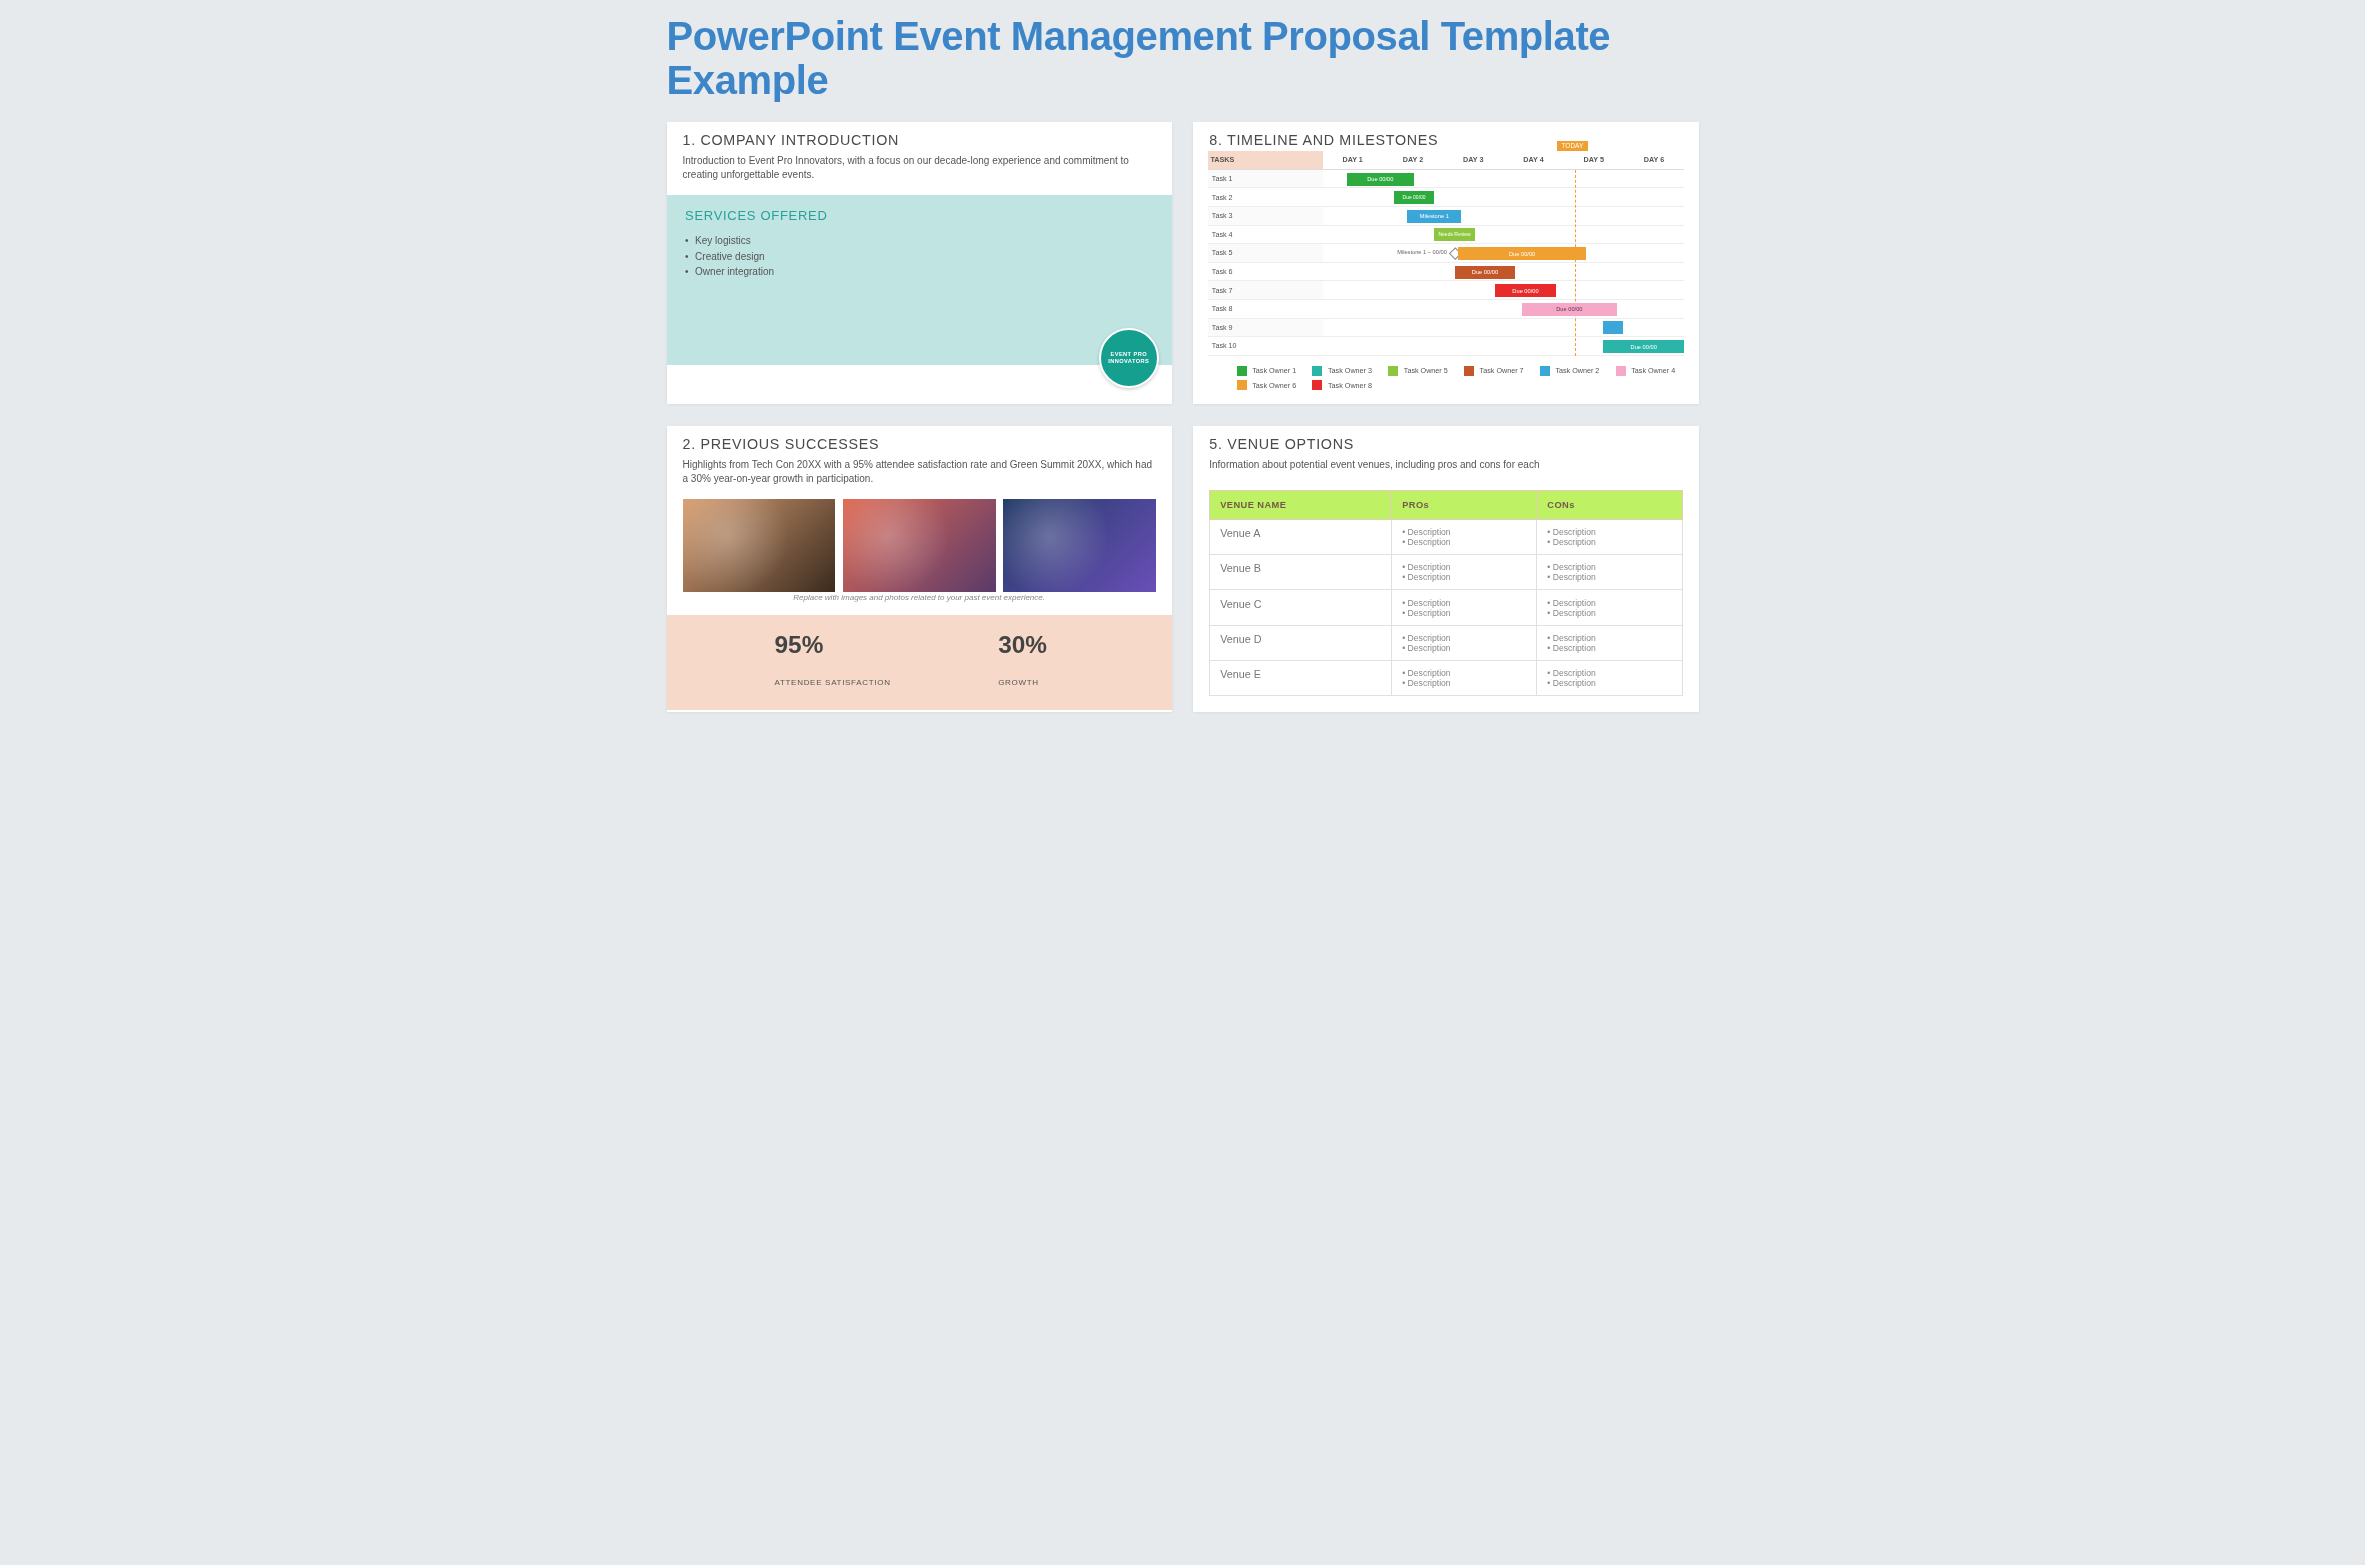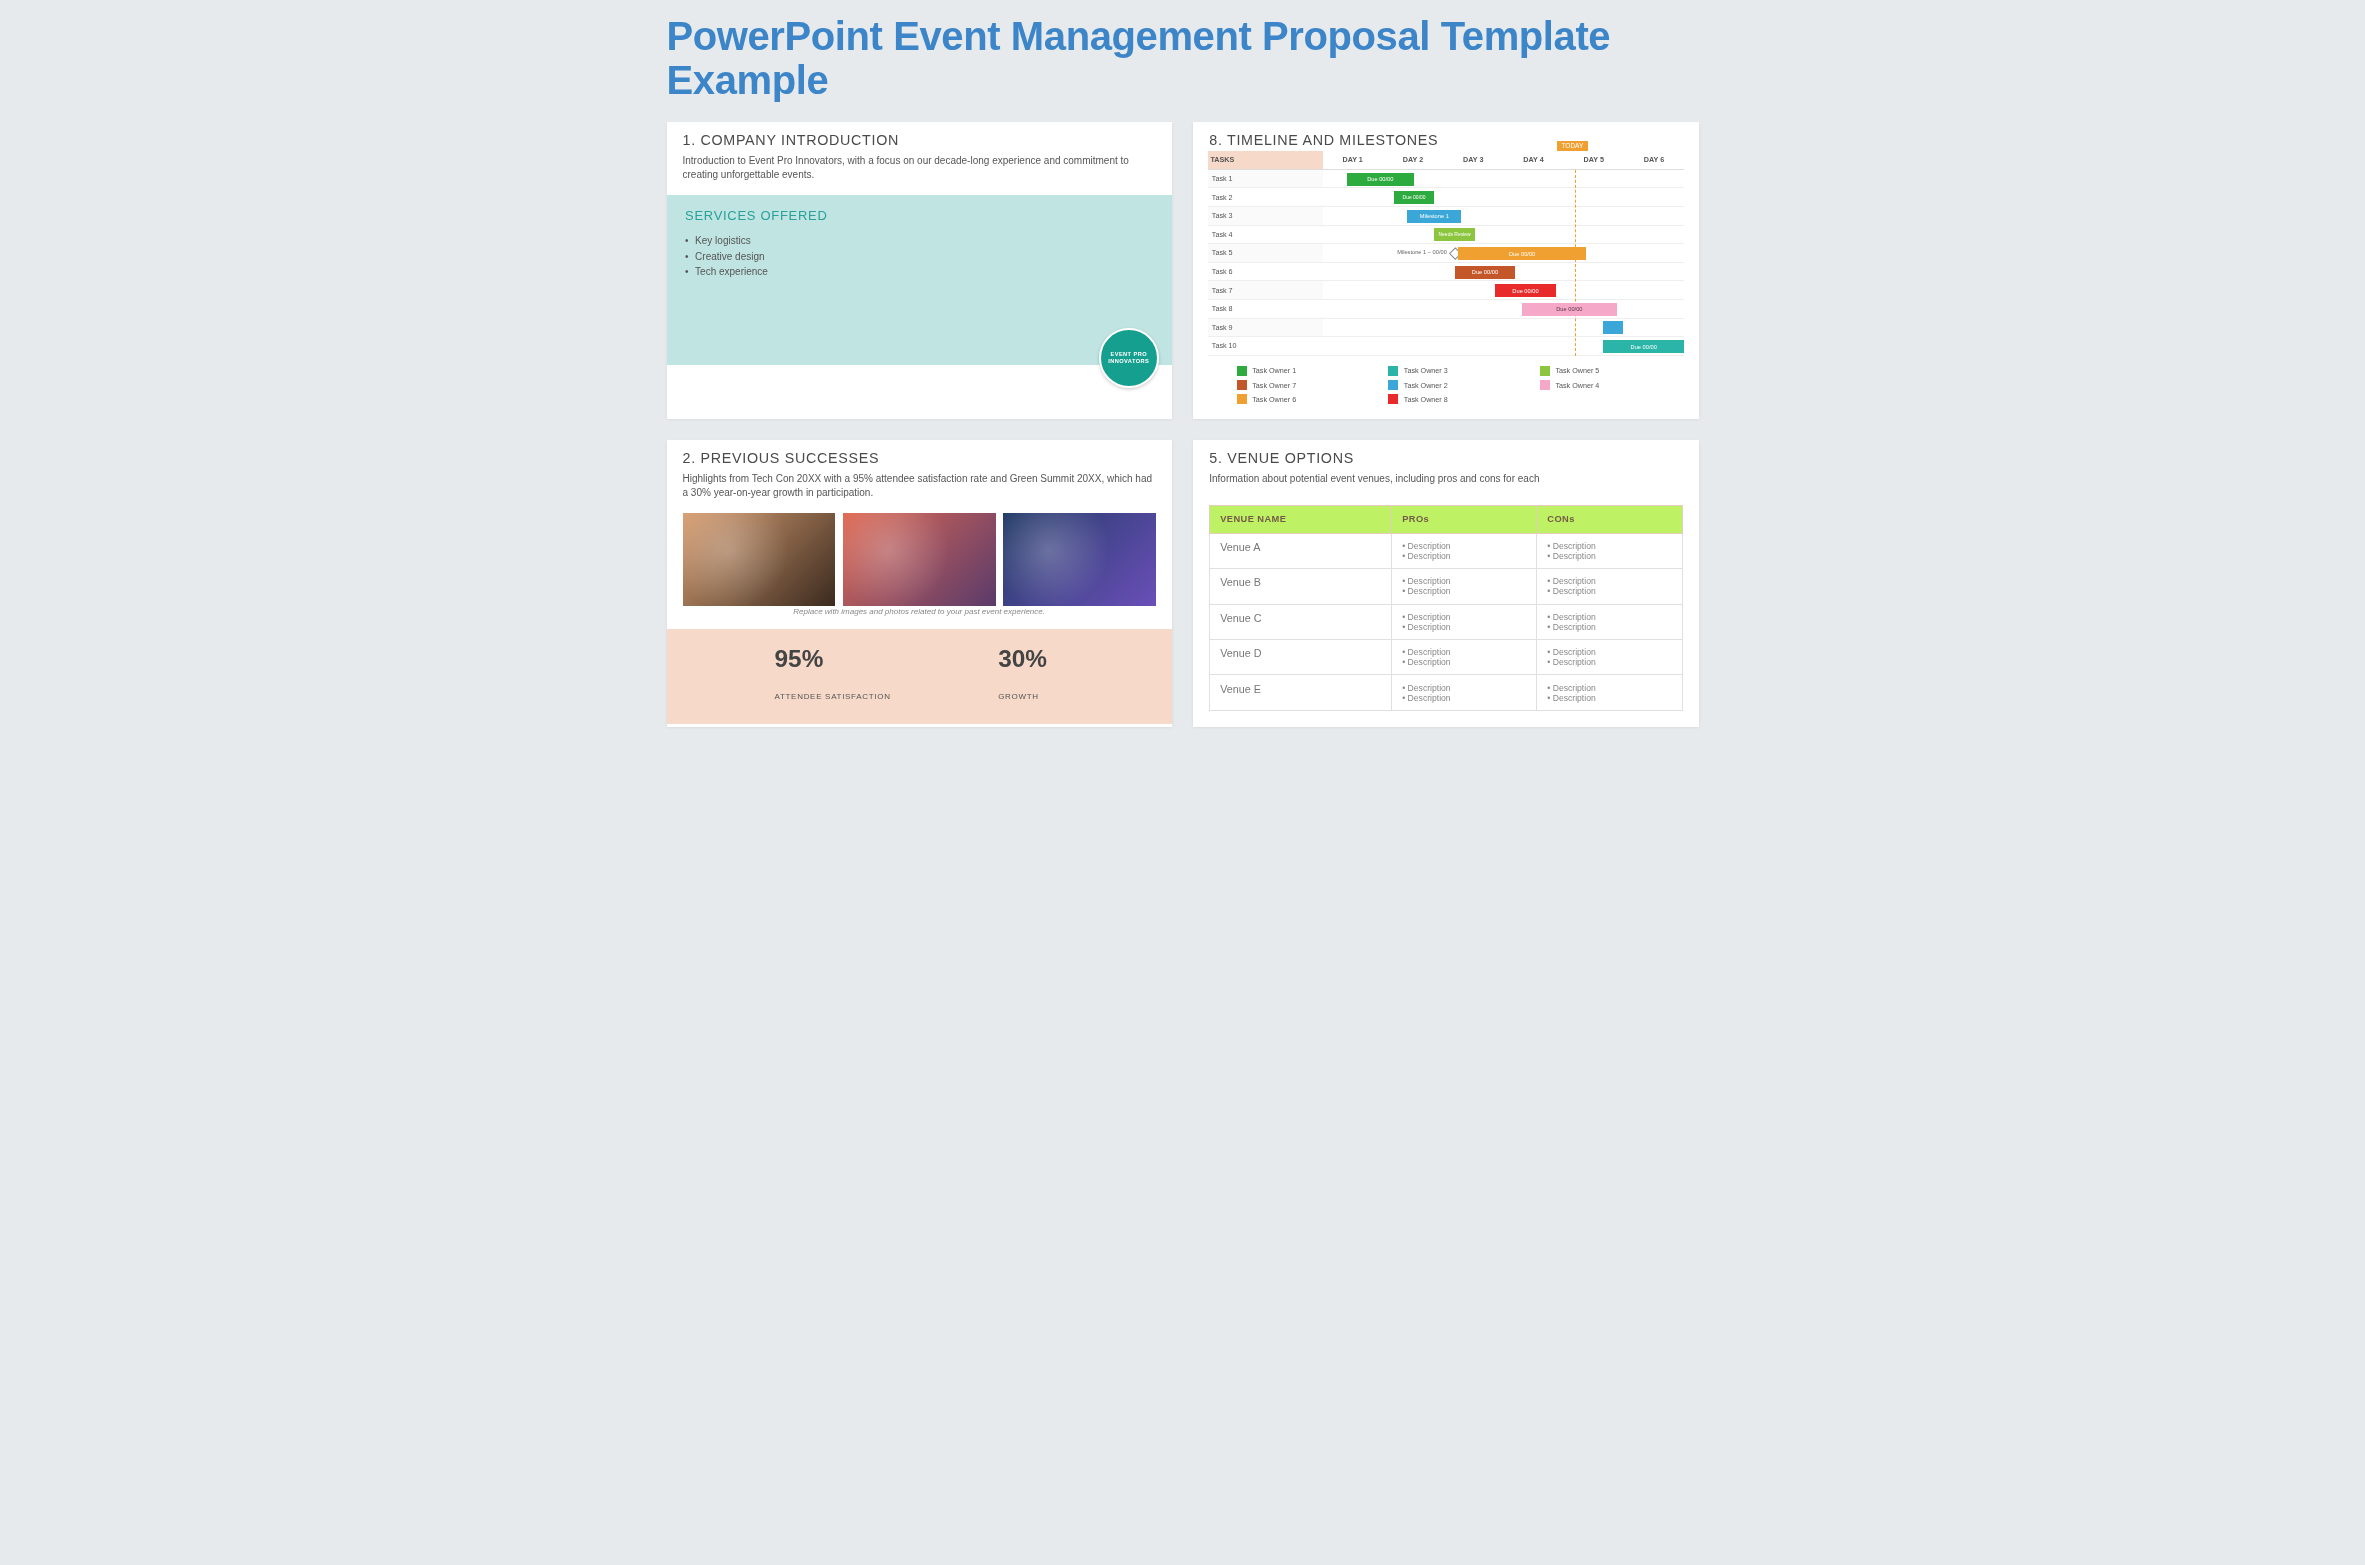--- a/index.html
+++ b/index.html
@@ -40,21 +40,21 @@
   .tl-today-wrap{ position:relative; height:0; }
   .tl-today-pos{ position:absolute; top:-13px; }
   .tl-rows { position: relative; }
   .tl-row { display: grid; grid-template-columns: 115px 1fr; border-bottom:0.7px solid #eee; height: 18.6px; align-items: center; gap: 24px; }
   .tl-row:nth-child(even) .tl-tasklabel { background:#fafafa;}
   .tl-tasklabel { font-size: 7.2px; color:#555; padding-left:4.3px; height:100%; display:flex; align-items:center;}
   .tl-bars { position: relative; height: 100%; }
   .tl-bar { position: absolute; height: 13px; top:2.9px; font-size:5.7px; color:#fff; display:flex; align-items:center; justify-content:center; white-space:nowrap; padding:0 2.9px;}
   .tl-diamond{position:absolute;width:8.6px;height:8.6px;background:#fff;border:1.4px solid #888;transform:rotate(45deg);top:5px;}
   .tl-today-line{position:absolute;top:0;bottom:0;border-left:1.4px dashed #f0a030;}
-  .tl-legend { display: grid; grid-template-columns: repeat(3,1fr); gap:4.3px 14.3px; padding: 10px 7.2px 2.9px 29px; }
+  .tl-legend { display: grid; grid-template-columns: repeat(6,1fr); gap:4.3px 14.3px; padding: 10px 7.2px 2.9px 29px; }
   .tl-leg-item { display:flex; align-items:center; gap:5.7px; font-size:7.2px; color:#555;}
   .tl-leg-sw { width:10px; height:10px; flex-shrink:0;}
   
   .venue-table { width: calc(100% - 32px); margin: 5.7px 16px 16px; border-collapse: collapse; font-size: 9.3px; }
   .venue-table th { background: #bef264; text-align: left; padding: 8.6px 10px; font-size: 9.3px; letter-spacing: 0.4px; color:#745a48; font-weight:700; border:0.7px solid #e4cdbb;}
   .venue-table td { border: 0.7px solid #e0e0e0; padding: 7.2px 10px; vertical-align: top; color:#777;}
   .venue-table td .bul{ font-size:8.6px; color:#888;}
   .venue-name{ color:#666; font-size:10.8px;}
 </style>
 </head>
@@ -66,21 +66,21 @@
   <div class="grid">
 
     <div class="card">
       <div class="sec-heading">1. COMPANY INTRODUCTION</div>
       <div class="sec-body">Introduction to Event Pro Innovators, with a focus on our decade-long experience and commitment to creating unforgettable events.</div>
       <div class="services-box">
         <div class="services-title">SERVICES OFFERED</div>
         <ul class="services-list" id="services-list">
             <li>Key logistics</li>
             <li>Creative design</li>
-            <li>Tech experience</li>
+            <li>Owner integration</li>
           </ul>
         <div class="badge-wrap">
           <div class="badge-circle">EVENT PRO INNOVATORS</div>
         </div>
       </div>
       <div class="card1-footer"></div>
     </div>
 
     <div class="card">
       <div class="sec-heading">8. TIMELINE AND MILESTONES</div>

